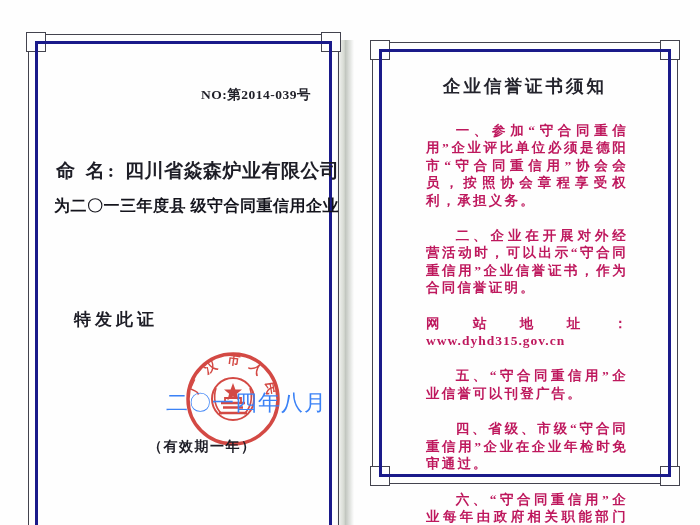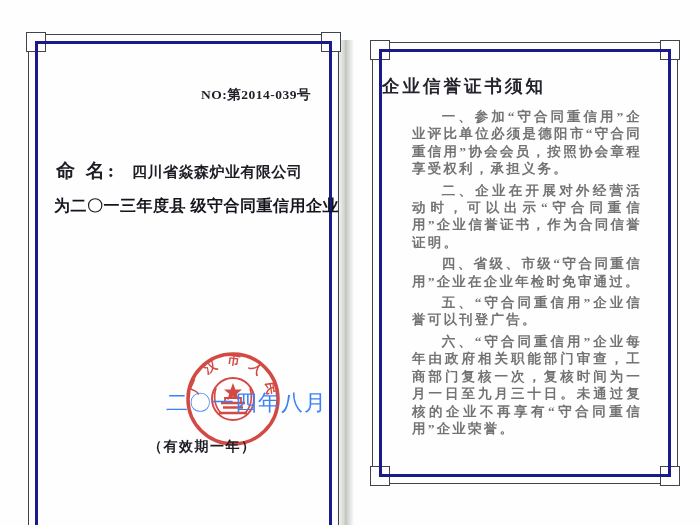--- a/index.html
+++ b/index.html
@@ -25,32 +25,32 @@
     background:#fefefe;border:1.5px solid #43434e;z-index:2;
   }
   .sq.tl{left:-2px;top:-2px;} .sq.tr{right:-2px;top:-2px;}
   .sq.bl{left:-2px;bottom:-2px;} .sq.br{right:-2px;bottom:-2px;}
   .inner{position:absolute;inset:7px;border:3px solid #1a1a8a;z-index:3;}
   .content{position:absolute;inset:10px;z-index:4;}
   
   .serial{position:absolute;left:163px;top:42px;font-size:13.5px;font-weight:bold;letter-spacing:.5px;color:#1f1f28;}
   .nameline{position:absolute;left:18px;top:80px;display:flex;align-items:baseline;white-space:nowrap;}
   .nameline .lbl{font-size:19px;font-weight:bold;letter-spacing:3px;color:#1d1d26;margin-top:34px;}
-  .nameline .val{font-size:15px;font-weight:bold;letter-spacing:.5px;margin-left:15px;color:#1d1d26;}
+  .nameline .val{font-size:19px;font-weight:bold;letter-spacing:.5px;margin-left:8px;color:#1d1d26;}
   .award{position:absolute;left:16px;top:152px;width:296px;font-size:16px;font-weight:bold;letter-spacing:.5px;color:#14141c;white-space:nowrap;}
   .issue{position:absolute;left:36px;top:264px;font-size:17px;font-weight:bold;letter-spacing:4px;color:#1d1d26;}
   .seal{position:absolute;left:137px;top:297px;z-index:4;opacity:.9;mix-blend-mode:multiply;}
   .dateline{position:absolute;left:128px;top:344px;font-size:22px;font-weight:normal;letter-spacing:1px;color:#3b82f6;z-index:5;white-space:nowrap;}
   .validity{position:absolute;left:110px;top:394px;font-size:14px;font-weight:bold;letter-spacing:1.5px;color:#1d1d26;z-index:5;white-space:nowrap;}
   
-  .notice-title{position:absolute;left:0;top:22px;width:100%;font-size:17.5px;font-weight:bold;letter-spacing:3px;color:#23232c;}
+  .notice-title{position:absolute;left:0;top:22px;width:100%;text-align:center;font-size:17.5px;font-weight:bold;letter-spacing:3px;color:#23232c;}
   .notice-body{position:absolute;left:26px;right:22px;top:52px;}
   .notice-body p{
-    margin:4px;font-size:13.5px;font-weight:bold;line-height:17.4px;
-    letter-spacing:2.2px;text-align:justify;text-indent:2.2em;color:#737373;
+    margin:18px;font-size:13.5px;font-weight:bold;line-height:17.4px;
+    letter-spacing:2.2px;text-align:justify;text-indent:2.2em;color:#be185d;
   }
   .notice-body p.no-indent{text-indent:0;letter-spacing:1px;}
 </style>
 </head>
 <body>
 
 <div class="scan">
   <div class="fold"></div>
 
   <div class="page page-left">
@@ -64,20 +64,21 @@
     <div class="content">
       <div class="serial">NO:第2014-039号</div>
 
       <div class="nameline">
         <span class="lbl">命 名:</span>
         <span class="val">四川省焱森炉业有限公司</span>
       </div>
 
       <div class="award">为二〇一三年度县 级守合同重信用企业</div>
 
+      <div class="issue">特发此证</div>
 
       <svg class="seal" width="116" height="116" viewBox="-58 -58 116 116">
         <defs>
           <path id="sealArc" d="M -33 10 A 34.5 34.5 0 1 1 33 10" fill="none"></path>
         </defs>
         <circle r="45" fill="none" stroke="#cf352f" stroke-width="3.5"></circle>
         <text font-size="13" font-weight="bold" fill="#cf352f" letter-spacing="9" font-family="Liberation Serif, DejaVu Serif, serif">
           <textPath href="#sealArc" startOffset="14">广汉市人民政府</textPath>
         </text>
         <g stroke="#cf352f" fill="none" stroke-width="2">
@@ -101,19 +102,20 @@
     <div class="sq tr"></div>
     <div class="sq bl"></div>
     <div class="sq br"></div>
     <div class="inner"></div>
 
     <div class="content">
       <div class="notice-title">企业信誉证书须知</div>
       <div class="notice-body">
         <p>一、参加“守合同重信用”企业评比单位必须是德阳市“守合同重信用”协会会员，按照协会章程享受权利，承担义务。</p>
         <p>二、企业在开展对外经营活动时，可以出示“守合同重信用”企业信誉证书，作为合同信誉证明。</p>
+        <p class="no-indent">网站地址：www.dyhd315.gov.cn</p>
+        <p>五、“守合同重信用”企业信誉可以刊登广告。</p>
         <p>四、省级、市级“守合同重信用”企业在企业年检时免审通过。</p>
-        <p>五、“守合同重信用”企业信誉可以刊登广告。</p>
         <p>六、“守合同重信用”企业每年由政府相关职能部门审查，工商部门复核一次，复核时间为一月一日至九月三十日。未通过复核的企业不再享有“守合同重信用”企业荣誉。</p>
       </div>
     </div>
   </div>
 </div>
 
 </body></html>

